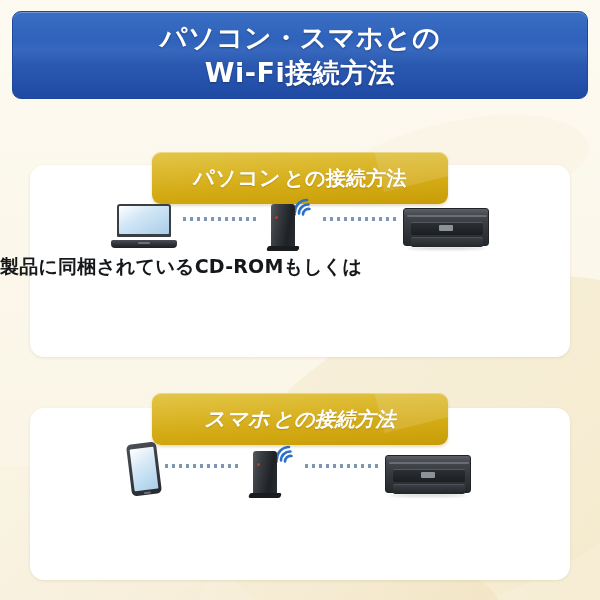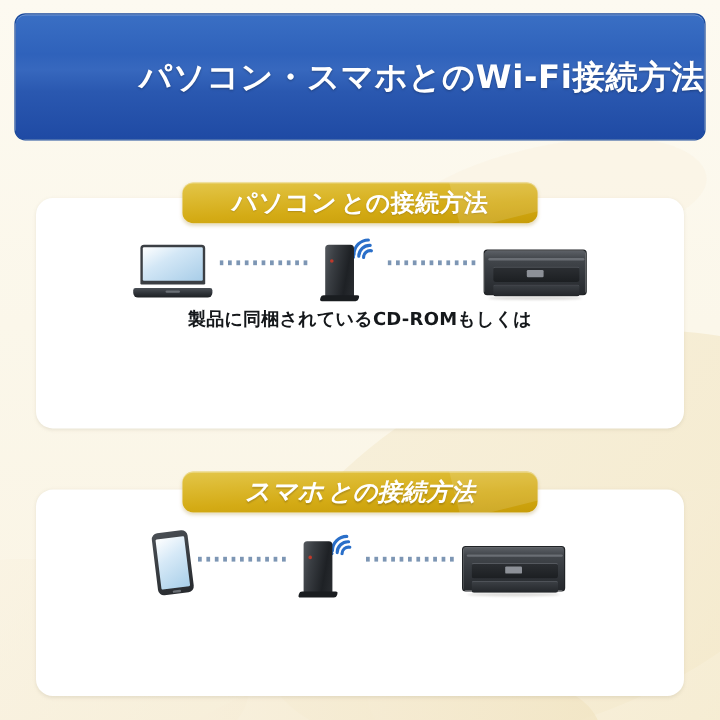--- a/index.html
+++ b/index.html
@@ -69,35 +69,35 @@
     transform: rotate(-8deg);
     opacity: 0.55;
   }
 
   
   .banner {
     position: absolute;
     left: 12px;
     top: 11px;
     width: 576px;
-    height: 106px;
+    height: 88px;
     box-sizing: border-box;
     border: 1.5px solid #1b4a9c;
     border-radius: 9px;
     background: linear-gradient(180deg,
         #3a6fc4 0%,
         #2f62bb 32%,
         #3768be 44%,
         #2a58b0 62%,
         #1f4aa4 100%);
     box-shadow: inset 0 1px 0 rgba(255,255,255,0.28);
     display: flex;
-    flex-direction: row;
+    flex-direction: column;
     align-items: center;
-    justify-content: flex-end;
+    justify-content: center;
     overflow: hidden;
   }
   .banner-line {
     color: #ffffff;
     font-weight: bold;
     font-size: 27px;
     line-height: 35px;
     letter-spacing: 0.5px;
     text-shadow: 0 1px 2px rgba(0,0,0,0.30);
     white-space: nowrap;
@@ -113,21 +113,21 @@
     box-shadow: 0 1px 3px rgba(150,140,110,0.18);
   }
   #card-pc  { top: 165px; height: 192px; }
   #card-sp  { top: 408px; height: 172px; }
 
   
   .badge {
     position: absolute;
     left: 152px;
     width: 296px;
-    height: 34px;
+    height: 52px;
     border-radius: 9px;
     background: linear-gradient(177deg,
         #e3c64a 0%,
         #dcb92f 30%,
         #d4ab15 62%,
         #c79c08 100%);
     box-shadow: 0 2px 3px rgba(160,130,40,0.28), inset 0 1px 0 rgba(255,255,255,0.35);
     display: flex;
     align-items: center;
     justify-content: center;
@@ -304,24 +304,23 @@
     width: 78px; height: 3px;
     background: rgba(60,55,45,0.18);
     border-radius: 50%;
     filter: blur(1px);
   }
 
   
   .body-text {
     position: absolute;
     left: 0; right: 0;
-    text-align: center;
     color: #15181b;
     font-weight: bold;
-    font-size: 15px;
+    font-size: 19px;
     line-height: 26px;
     letter-spacing: 0.2px;
   }
   #text-pc { top: 253px; }
   #text-sp { top: 500px; }
   .body-text div { white-space: nowrap; }
 </style>
 </head>
 <body>
 

